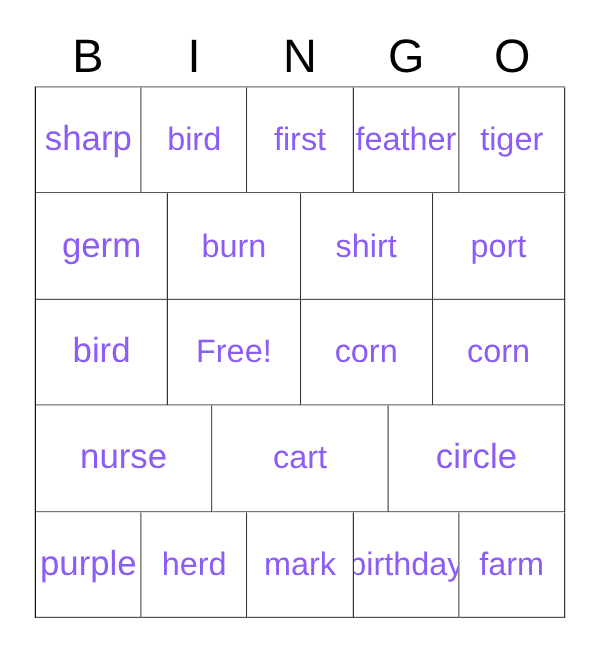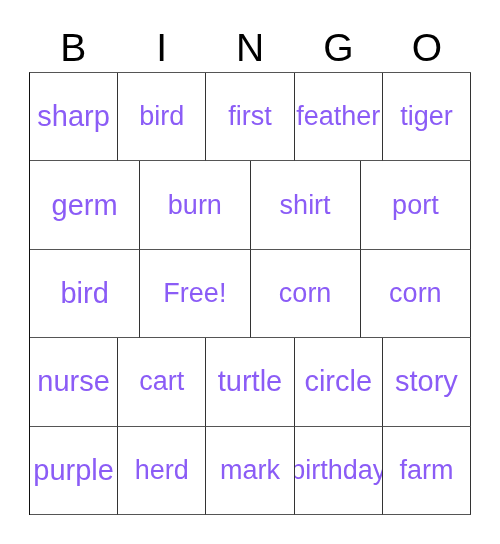--- a/index.html
+++ b/index.html
@@ -142,27 +142,21 @@
     </div>
 
     <div class="grid-row">
       <div class="cell">
           <span class="cell-text size-md">nurse</span>
         </div>
       <div class="cell">
           <span class="cell-text size-lg">cart</span>
         </div>
       <div class="cell">
-          <span class="cell-text size-md">turtle</span>
-        </div>
-      <div class="cell">
           <span class="cell-text size-md">circle</span>
-        </div>
-      <div class="cell">
-          <span class="cell-text size-md">story</span>
         </div>
     </div>
 
     <div class="grid-row">
       <div class="cell">
           <span class="cell-text size-md">purple</span>
         </div>
       <div class="cell">
           <span class="cell-text size-lg">herd</span>
         </div>

